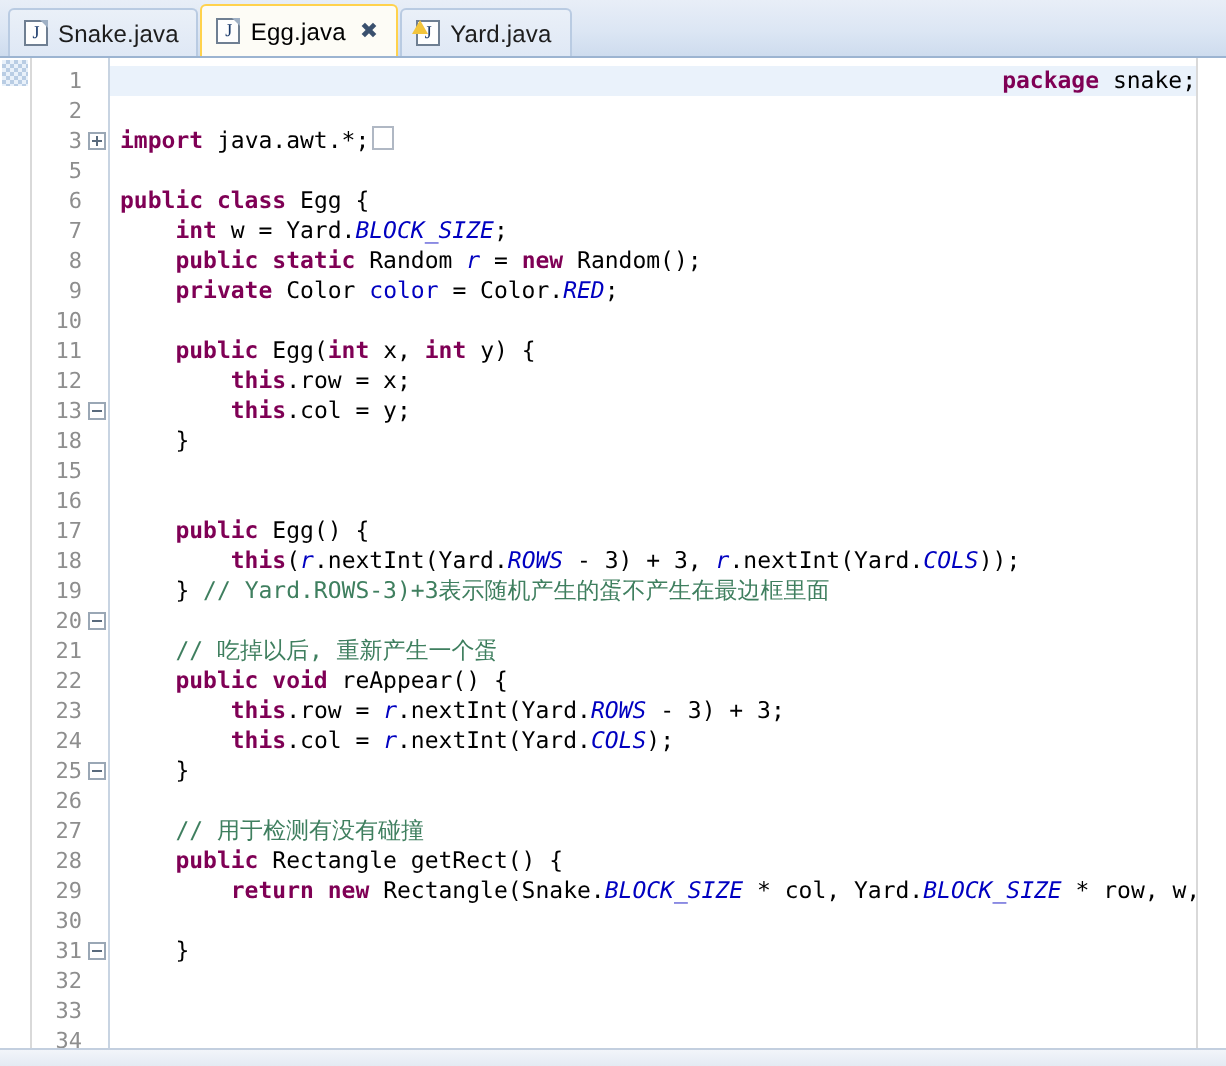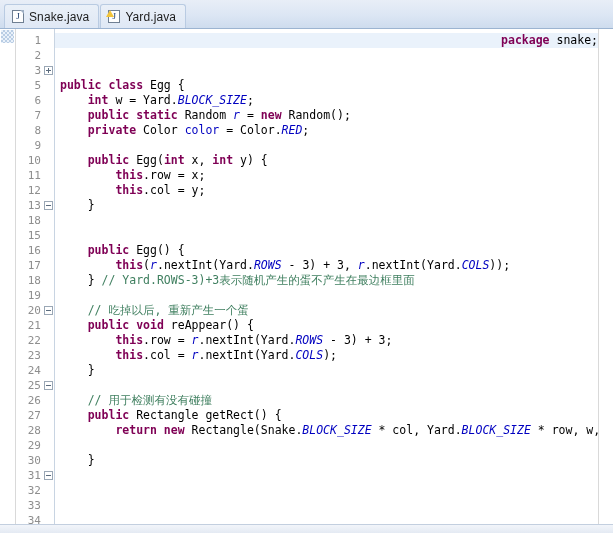--- a/index.html
+++ b/index.html
@@ -275,20 +275,25 @@
 </style>
 </head>
 <body>
 
 <div id="editor-window">
 
   <div id="tab-bar">
       <div class="tab inactive">
         <span class="jicon"></span>
         <span class="tab-label">Snake.java</span>
+      </div>
+      <div class="tab active">
+        <span class="jicon"></span>
+        <span class="tab-label">Egg.java</span>
+        <span class="tab-close">✖</span>
       </div>
       <div class="tab inactive">
         <span class="jicon warn"></span>
         <span class="tab-label">Yard.java</span>
       </div>
     </div>
 
   <div id="editor-body">
 
     <div id="marker-bar">
@@ -373,20 +378,21 @@
           <span class="fold-box"></span>
         </div>
         <div class="fr"></div>
         <div class="fr"></div>
         <div class="fr"></div>
       </div>
 
     <div id="code-surface">
         <div class="code-line current"><span class="kw">package </span><span class="plain">snake;</span></div>
         <div class="code-line">&nbsp;</div>
+        <div class="code-line"><span class="kw">import </span><span class="plain">java.awt.*;</span><span class="fold-ph"></span></div>
         <div class="code-line">&nbsp;</div>
         <div class="code-line"><span class="kw">public class </span><span class="plain">Egg {</span></div>
         <div class="code-line"><span class="kw">    int </span><span class="plain">w = Yard.</span><span class="stat">BLOCK_SIZE</span><span class="plain">;</span></div>
         <div class="code-line"><span class="kw">    public static </span><span class="plain">Random </span><span class="stat">r</span><span class="plain"> = </span><span class="kw">new </span><span class="plain">Random();</span></div>
         <div class="code-line"><span class="kw">    private </span><span class="plain">Color </span><span class="fld">color</span><span class="plain"> = Color.</span><span class="stat">RED</span><span class="plain">;</span></div>
         <div class="code-line">&nbsp;</div>
         <div class="code-line"><span class="kw">    public </span><span class="plain">Egg(</span><span class="kw">int </span><span class="plain">x, </span><span class="kw">int </span><span class="plain">y) {</span></div>
         <div class="code-line"><span class="kw">        this</span><span class="plain">.row = x;</span></div>
         <div class="code-line"><span class="kw">        this</span><span class="plain">.col = y;</span></div>
         <div class="code-line"><span class="plain">    }</span></div>

